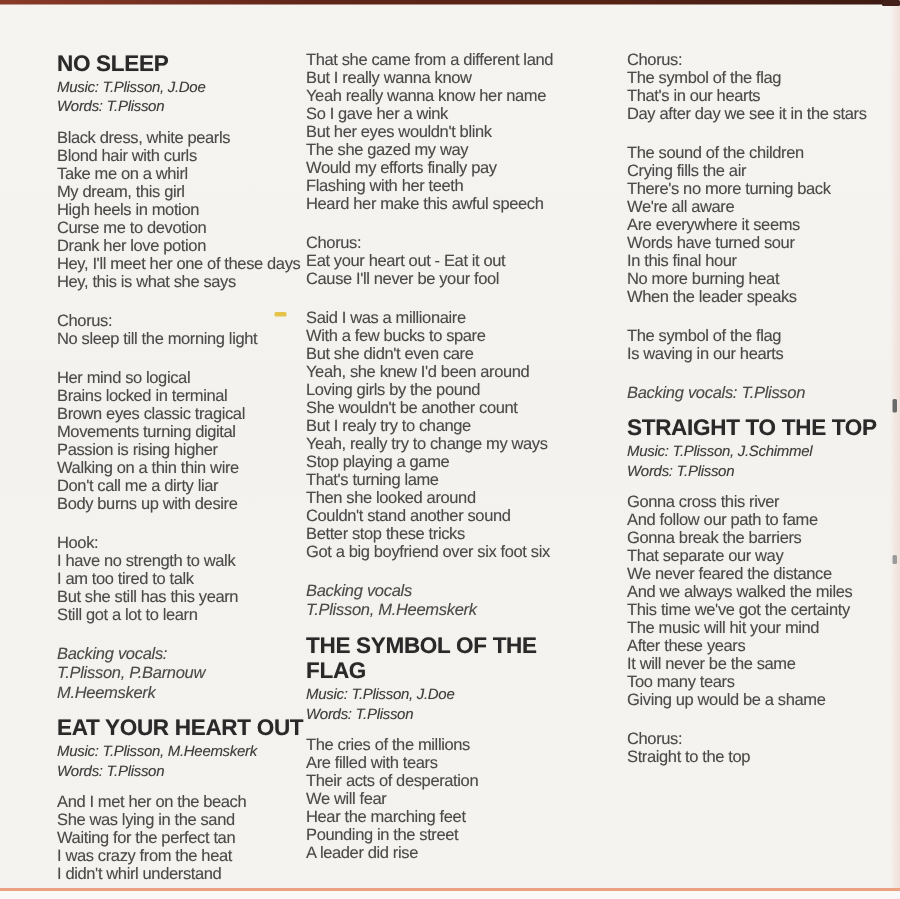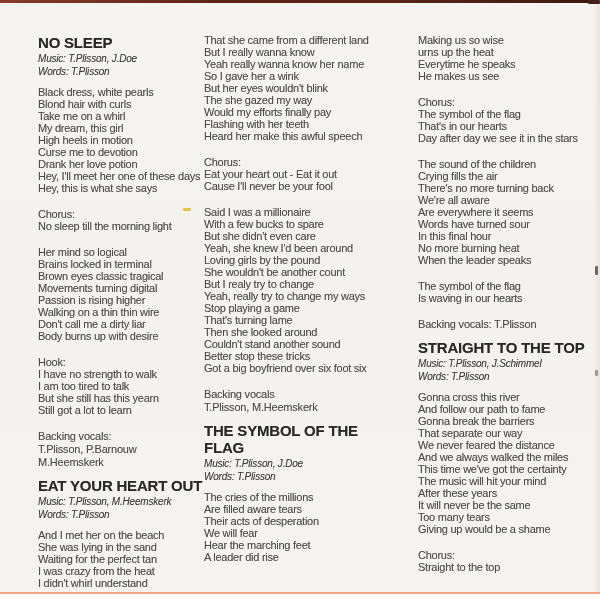--- a/index.html
+++ b/index.html
@@ -33,21 +33,21 @@
   }
   .col-1{left:38px;}
   .col-2{left:204px;}
   .col-3{left:418px;}
   .line{white-space:nowrap;}
   .stanza{margin-bottom:14px;}
   .stanza .line{
     font-size:11px;line-height:12px;letter-spacing:-0.25px;
     text-shadow:0 0 0.5px rgba(70,70,70,0.35);
   }
-  .backing{margin-bottom:8px;}
+  .backing{margin-bottom:8px;font-style:italic;}
   .backing .line{
     font-size:11px;line-height:13px;letter-spacing:-0.2px;
     text-shadow:0 0 0.5px rgba(70,70,70,0.35);
   }
   .credits{margin-bottom:8px;font-style:italic;}
   .credits .line{
     font-size:10px;line-height:13px;letter-spacing:-0.2px;
     color:#3e3e3e;
     text-shadow:0 0 0.5px rgba(60,60,60,0.4);
   }
@@ -167,34 +167,29 @@
       <div class="block title">
         <div class="line">THE SYMBOL OF THE</div>
         <div class="line">FLAG</div>
       </div>
       <div class="block credits">
         <div class="line">Music: T.Plisson, J.Doe</div>
         <div class="line">Words: T.Plisson</div>
       </div>
       <div class="block stanza">
         <div class="line">The cries of the millions</div>
-        <div class="line">Are filled aware tears</div>
+        <div class="line">Are filled with tears</div>
         <div class="line">Their acts of desperation</div>
         <div class="line">We will fear</div>
         <div class="line">Hear the marching feet</div>
+        <div class="line">Pounding in the street</div>
         <div class="line">A leader did rise</div>
       </div>
     </div>
   <div class="col col-3">
-      <div class="block stanza">
-        <div class="line">Making us so wise</div>
-        <div class="line">urns up the heat</div>
-        <div class="line">Everytime he speaks</div>
-        <div class="line">He makes us see</div>
-      </div>
       <div class="block stanza">
         <div class="line">Chorus:</div>
         <div class="line">The symbol of the flag</div>
         <div class="line">That's in our hearts</div>
         <div class="line">Day after day we see it in the stars</div>
       </div>
       <div class="block stanza">
         <div class="line">The sound of the children</div>
         <div class="line">Crying fills the air</div>
         <div class="line">There's no more turning back</div>

